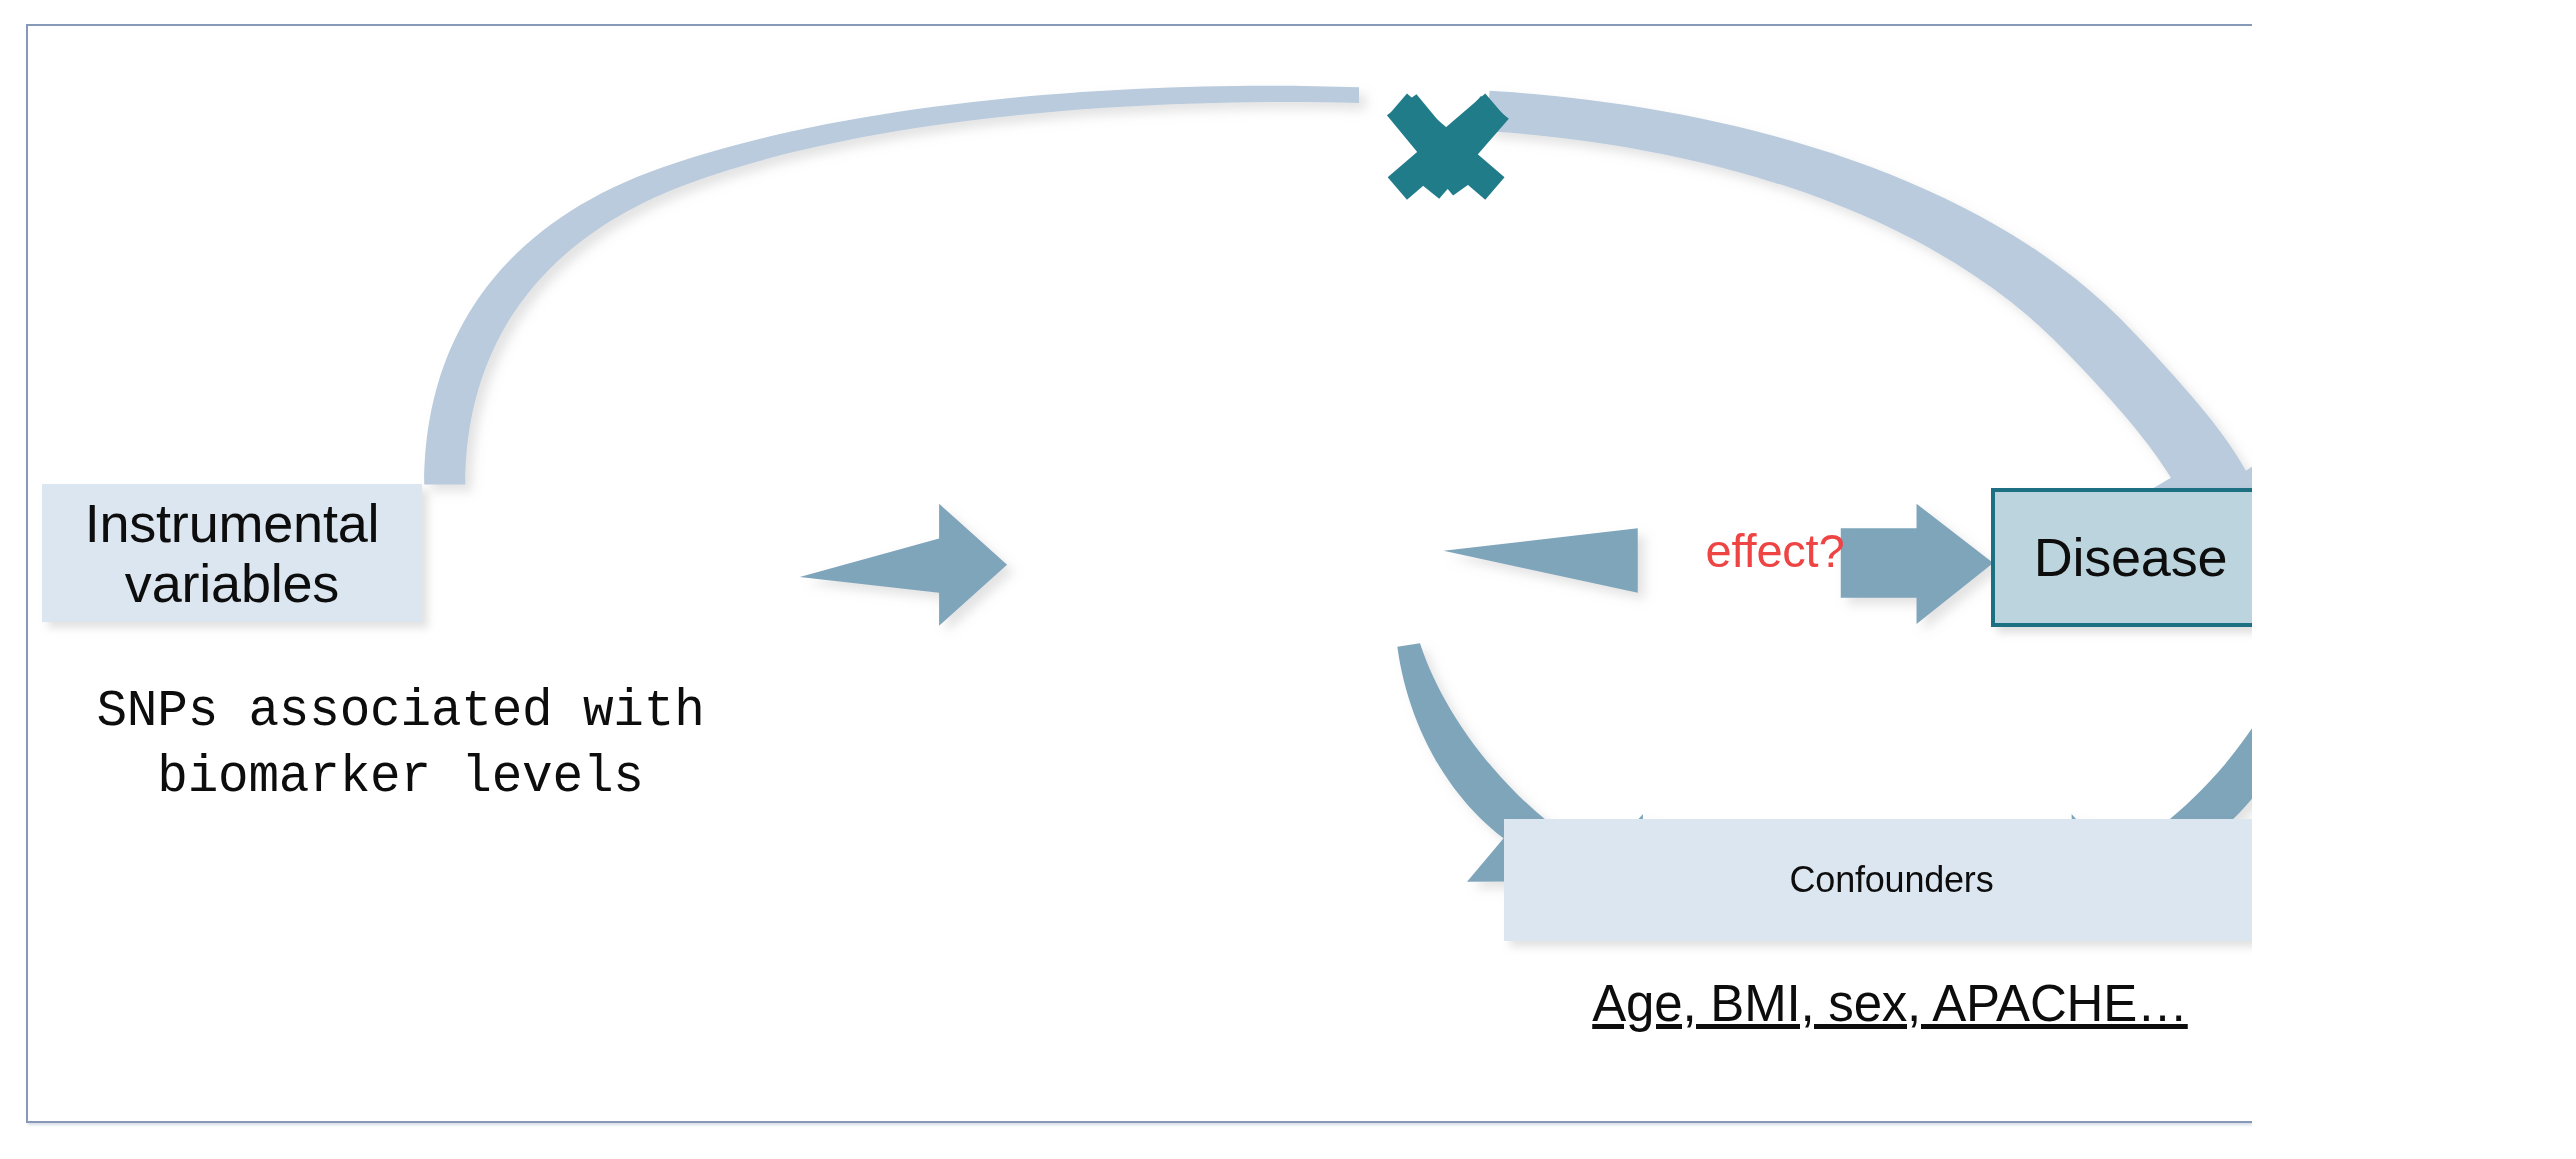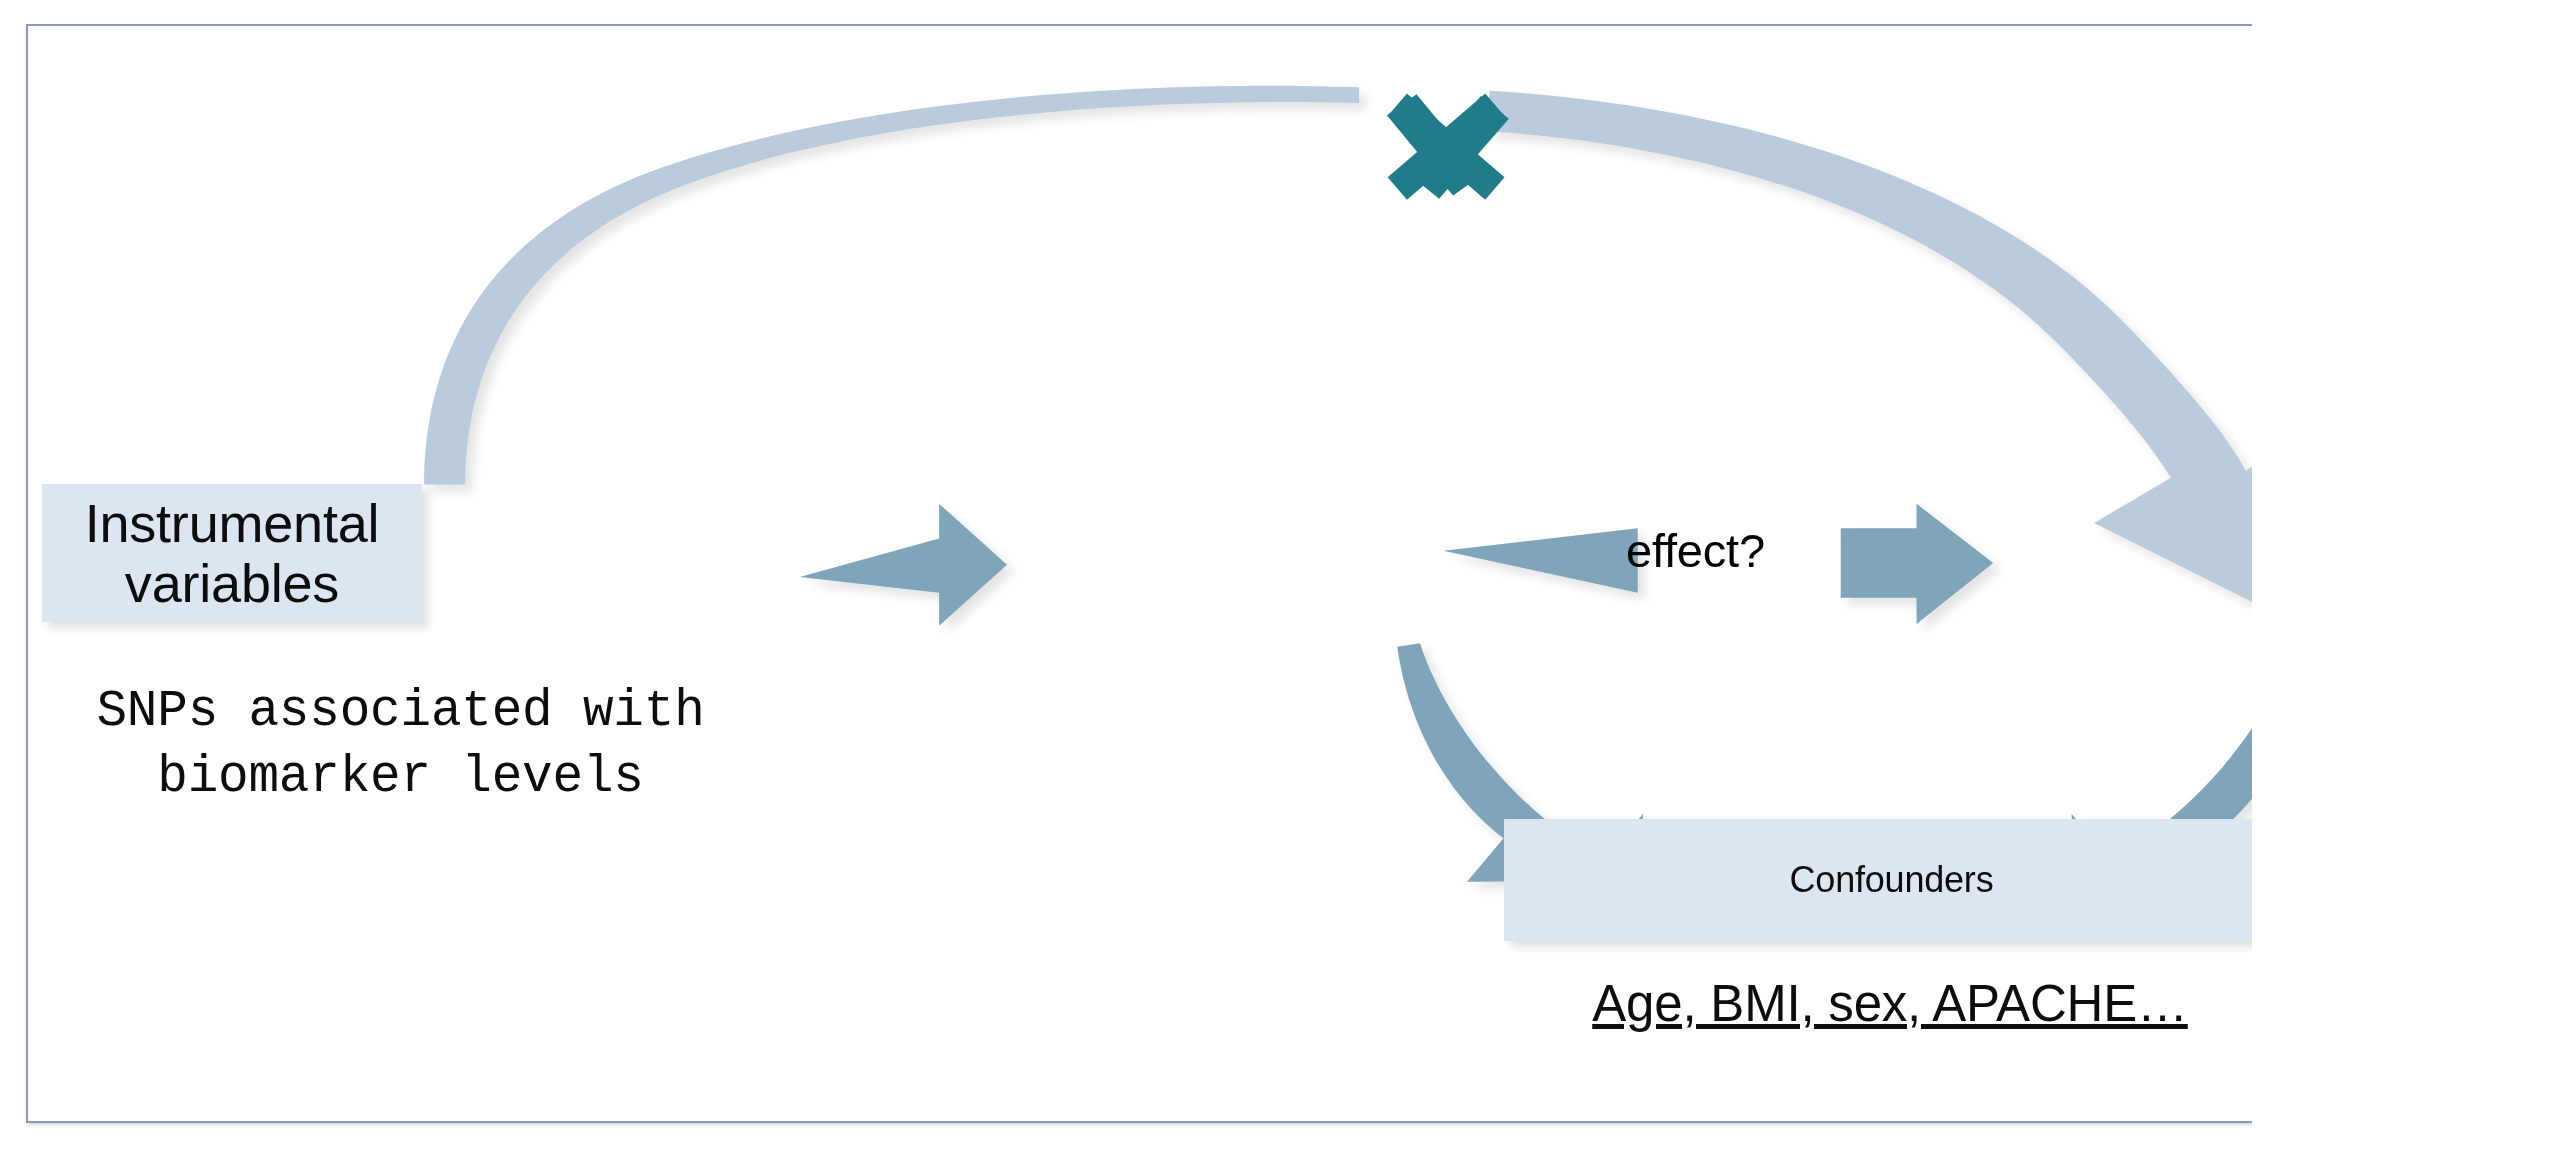--- a/index.html
+++ b/index.html
@@ -76,26 +76,26 @@
     line-height: 1.3;
     letter-spacing: -0.2px;
     white-space: pre-line;
   }
   #caption-iv   { left: 52px;   top: 679px;  width: 697px; font-family: Liberation Mono, monospace; }
   #caption-conf { left: 1472px; top: 971px; width: 836px; text-decoration: underline; }
 
   
   #label-effect {
     position: absolute;
-    left: 1626px;
+    left: 1692px;
     top: 523px;
     width: 166px;
-    text-align: left;
+    text-align: center;
     font-size: 47px;
-    color: #000000;
+    color: #ef4444;
     letter-spacing: -0.2px;
   }
 </style>
 </head>
 <body>
 
 <div id="figure">
 
   <div class="frame"></div>
 
@@ -189,20 +189,23 @@
   <div class="node node-plain" id="node-iv">
     <span>Instrumental variables</span>
   </div>
 
   <div class="caption" id="caption-iv">SNPs associated with
 biomarker levels</div>
 
 
   <div id="label-effect">effect?</div>
 
+  <div class="node node-emphasis" id="node-dis">
+    <span>Disease</span>
+  </div>
 
   <div class="node node-plain" id="node-conf">
     <span>Confounders</span>
   </div>
 
   <div class="caption" id="caption-conf">Age, BMI, sex, APACHE…</div>
 
 </div>
 
 

